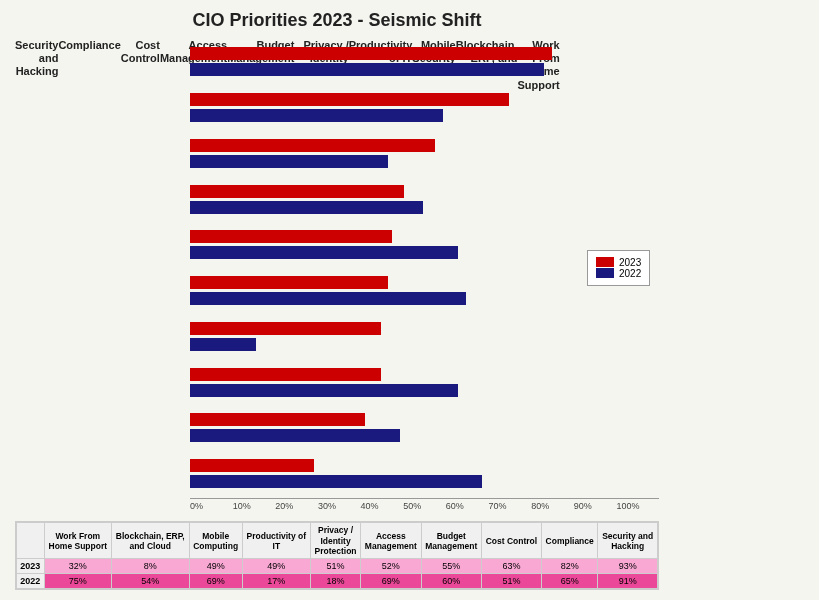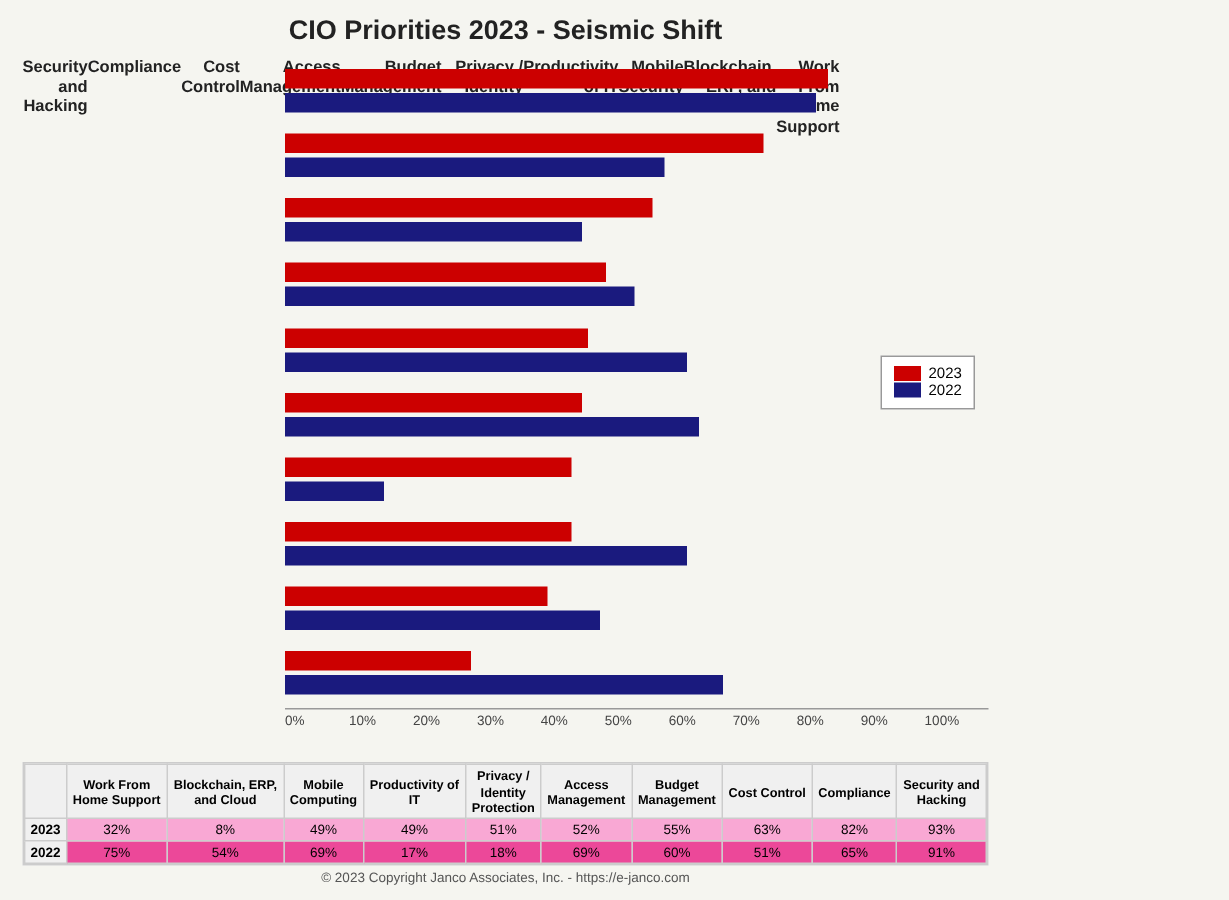--- a/index.html
+++ b/index.html
@@ -114,21 +114,21 @@
       align-items: center;
       gap: 5px;
       font-size: 10px;
     }
     .legend-color {
       width: 18px;
       height: 10px;
       flex-shrink: 0;
     }
     .table-section {
-      margin-top: 16px;
+      margin-top: 3px;
       border: 1px solid #ccc;
       background: #fff;
     }
     .data-table {
       width: 100%;
       border-collapse: collapse;
       font-size: 9px;
     }
     .data-table th, .data-table td {
       border: 1px solid #ccc;
@@ -330,14 +330,13 @@
             <td>69%</td>
             <td>60%</td>
             <td>51%</td>
             <td>65%</td>
             <td>91%</td>
           </tr>
         </tbody>
       </table>
   </div>
 
-  <div class="copyright">© 2023 Copyright Janco Associates, Inc. - https://e-janco.com</div>
 </div>
 
 </body></html>

